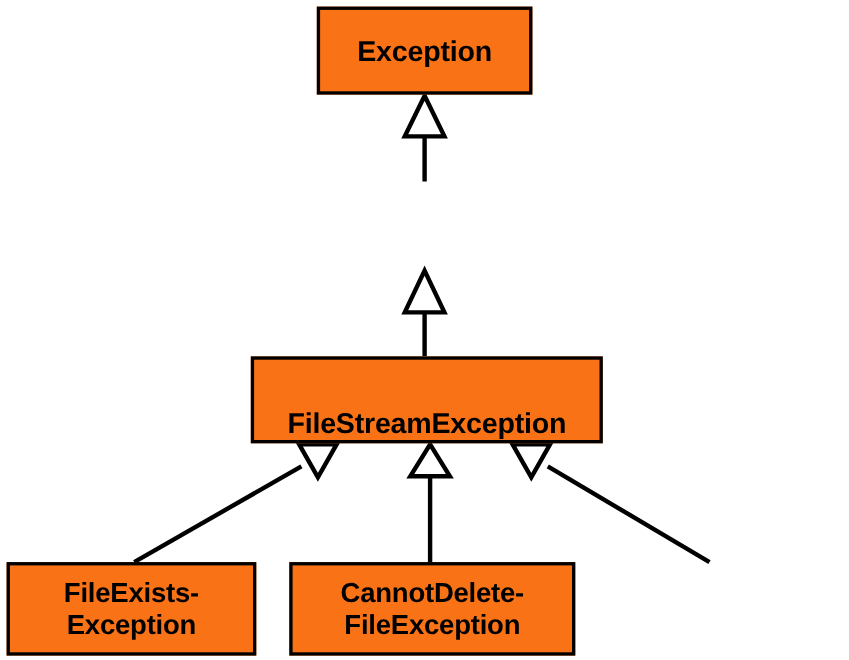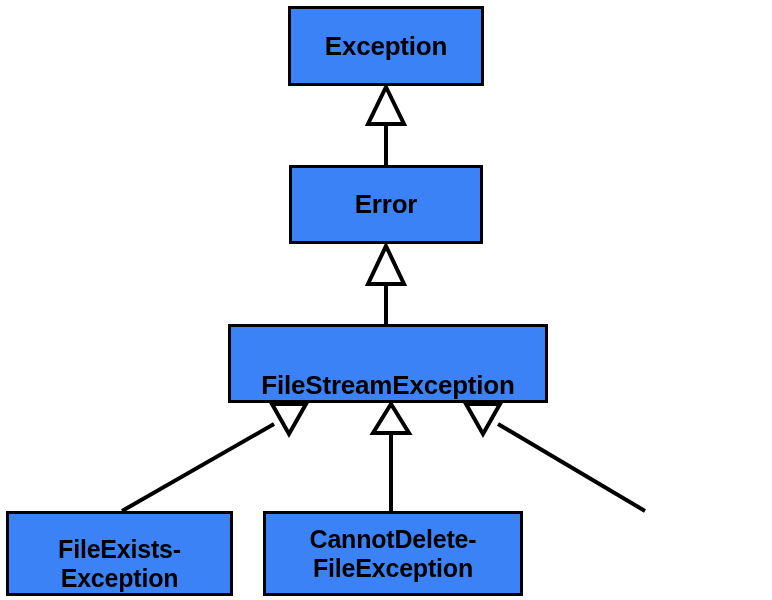--- a/index.html
+++ b/index.html
@@ -21,41 +21,41 @@
   #edge-layer {
     position: absolute;
     left: 0;
     top: 0;
     width: 772px;
     height: 600px;
   }
   .uml-class {
     position: absolute;
     box-sizing: border-box;
-    background: #3b82f6;
+    background: #f97316;
     border: 3px solid #000000;
     display: flex;
     align-items: center;
     justify-content: center;
     text-align: center;
     z-index: 2;
   }
   .uml-class .class-name {
     font-weight: bold;
     color: #000000;
     line-height: 1.16;
     letter-spacing: -0.2px;
     white-space: pre-line;
   }
   
   #class-exception { left: 288px; top: 6px;  width: 196px; height: 80px; }
   #class-error     { left: 289px; top: 165px; width: 194px; height: 79px; }
   #class-filestreamexception { left: 228px; top: 324px; width: 320px; height: 79px; align-items: flex-end; }
   
-  #class-fileexistsexception    { left: 6px;   top: 511px; width: 227px; height: 85px; align-items: flex-end; }
+  #class-fileexistsexception    { left: 6px;   top: 511px; width: 227px; height: 85px; }
   #class-cannotdeletefileexception { left: 263px; top: 511px; width: 260px; height: 85px; }
   #class-filedoesnotexistexception { left: 550px; top: 511px; width: 216px; height: 85px; }
 
   #class-exception .class-name { font-size: 26px; }
   #class-error .class-name { font-size: 26px; }
   #class-filestreamexception .class-name { font-size: 26px; }
   #class-fileexistsexception .class-name,
   #class-cannotdeletefileexception .class-name,
   #class-filedoesnotexistexception .class-name { font-size: 25px; }
 </style>
@@ -89,23 +89,20 @@
     <g>
       <line x1="498" y1="424" x2="645" y2="511" stroke="#000000" stroke-width="4"></line>
       <polygon points="466,404 500,404 483,434" fill="#ffffff" stroke="#000000" stroke-width="4" stroke-linejoin="miter"></polygon>
     </g>
   </svg>
 
   <div class="uml-class" id="class-exception">
     <span class="class-name">Exception</span>
   </div>
 
-  <div class="uml-class" id="class-error">
-    <span class="class-name">Error</span>
-  </div>
 
   <div class="uml-class" id="class-filestreamexception">
     <span class="class-name">FileStreamException</span>
   </div>
 
   <div class="uml-class" id="class-fileexistsexception">
     <span class="class-name">FileExists-
 Exception</span>
   </div>
 

